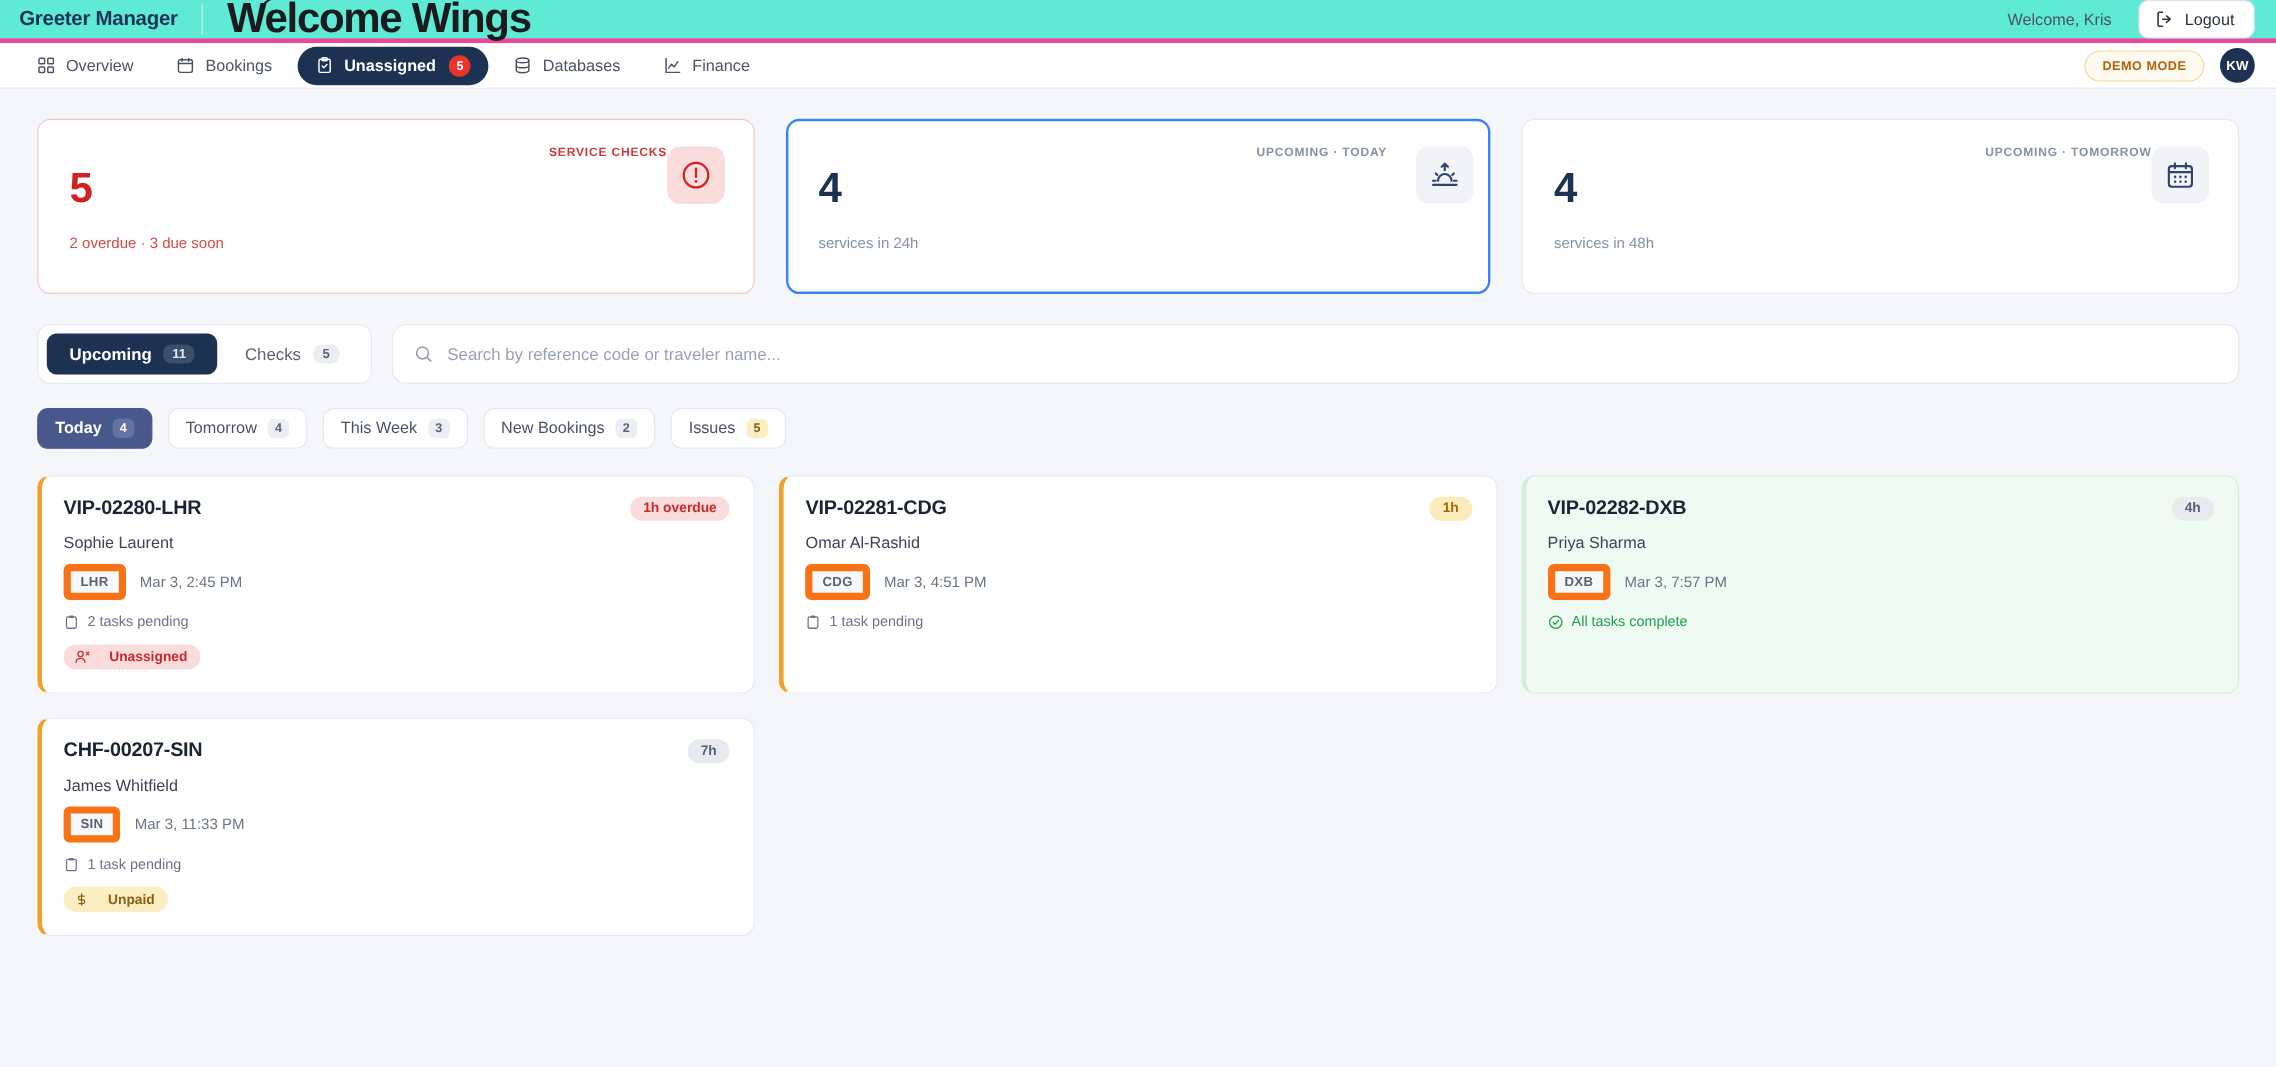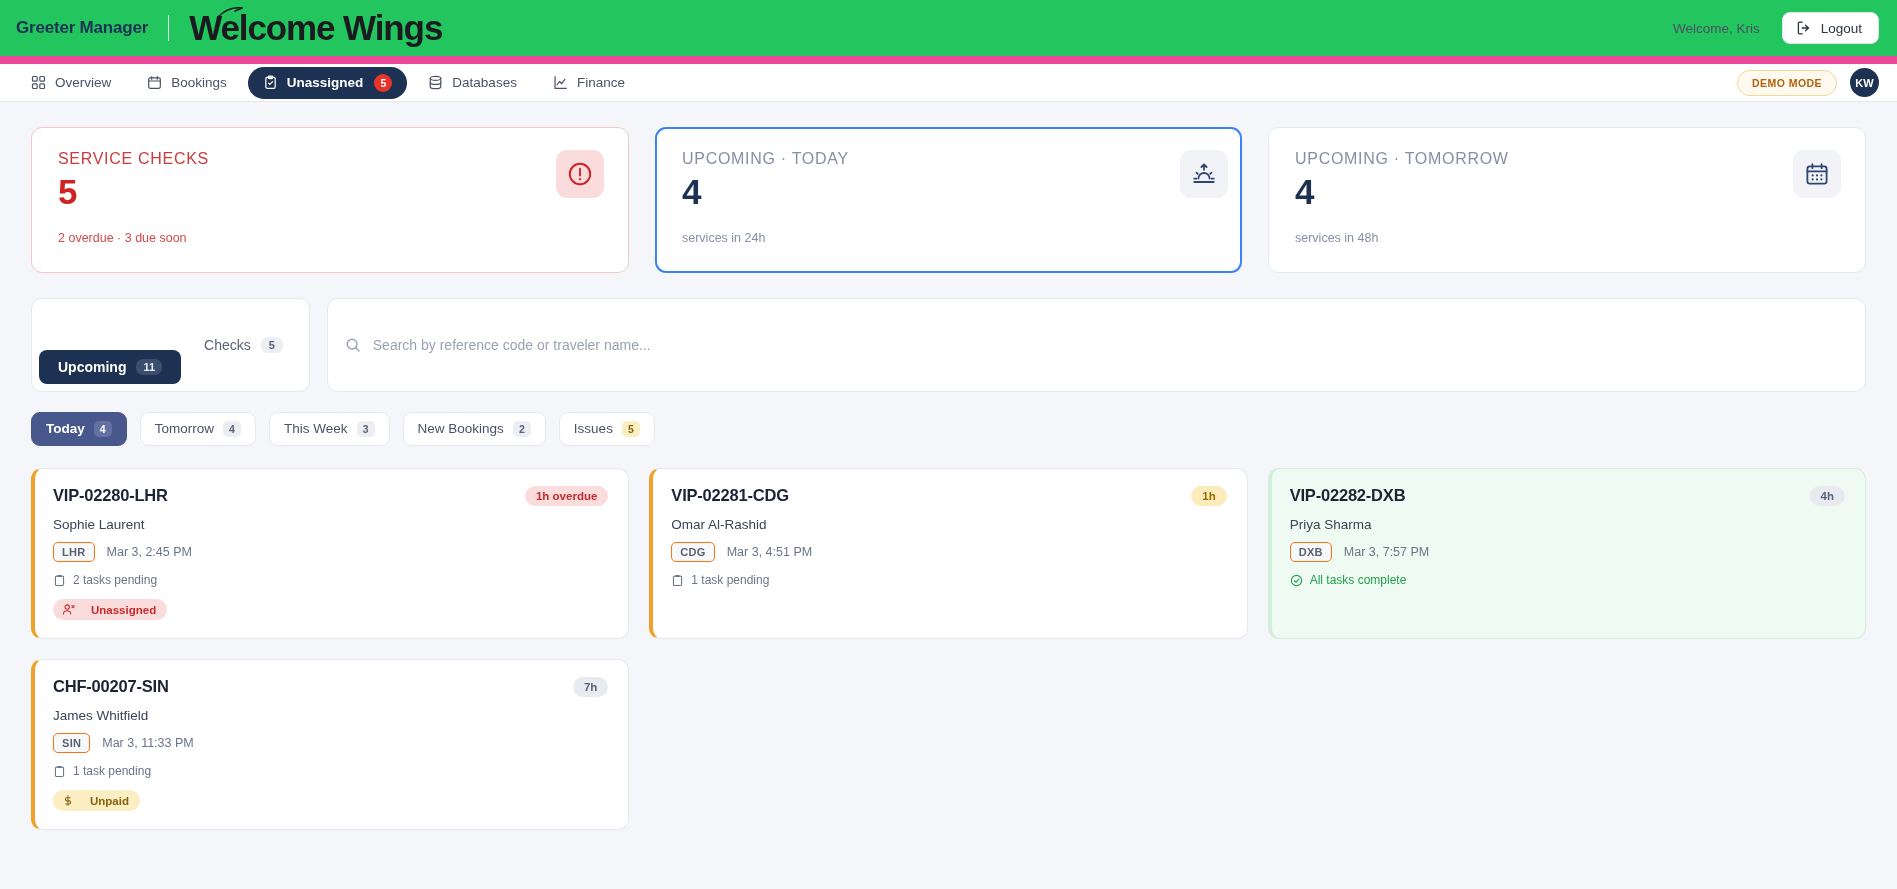--- a/index.html
+++ b/index.html
@@ -6,26 +6,26 @@
   html, body {
     width: 1897px; height: 889px;
     background: #f5f6f9;
     font-family: "Liberation Sans", sans-serif;
     -webkit-font-smoothing: antialiased;
     overflow: hidden;
   }
 
   
   .topbar {
-    height: 64px;
-    background: #22c55e;
+    height: 36px;
+    background: #5eead4;
     display: flex;
     align-items: center;
     padding: 0 18px 0 16px;
-    border-bottom: 8px solid #ec4899;
+    border-bottom: 4px solid #ec4899;
   }
   .brand-left {
     font-size: 17px;
     font-weight: 700;
     color: #1d3253;
     letter-spacing: -0.2px;
   }
   .brand-div {
     width: 1px; height: 26px; background: #dfe3ea; margin: 0 20px;
   }
@@ -131,22 +131,22 @@
     padding: 22px 24px 22px 26px;
     display: flex;
     align-items: flex-start;
     min-height: 146px;
     cursor: pointer;
   }
   .stat-card.alert { border-color: #f2c9c9; }
   .stat-card.selected { border: 2px solid #3b82f6; padding: 21px 12px 21px 25px; gap: 24px; }
   .stat-text { flex: 1; display: flex; flex-direction: column; }
   .stat-label {
-    font-size: 16px; font-weight: 400; letter-spacing: 0.7px;
-    color: #8590a4; text-transform: uppercase;
+    font-size: 10px; font-weight: 700; letter-spacing: 0.7px;
+    color: #8590a4; text-transform: uppercase; text-align: right;
   }
   .stat-card.alert .stat-label { color: #cb3b3b; }
   .stat-value {
     font-size: 35px; font-weight: 700; color: #1d3253;
     line-height: 1.18; margin-top: 3px; letter-spacing: -0.5px;
   }
   .stat-card.alert .stat-value { color: #cf2222; }
   .stat-sub { font-size: 12.5px; color: #8590a4; margin-top: 19px; }
   .stat-card.alert .stat-sub { color: #d24a4a; }
   .stat-icon {
@@ -168,21 +168,21 @@
   }
   .tab {
     display: flex; align-items: center; gap: 10px;
     padding: 9px 19px;
     border-radius: 8px;
     font-size: 14px;
     color: #5a6274;
     cursor: pointer;
     white-space: nowrap;
   }
-  .tab.active { background: #1d3253; color: #ffffff; font-weight: 600; margin-top: 44px; }
+  .tab.active { background: #1d3253; color: #ffffff; font-weight: 600; }
   .tab-count {
     background: #eceef3; color: #5a6274;
     font-size: 11px; font-weight: 700;
     border-radius: 7px; padding: 2px 7px; min-width: 22px; text-align: center;
   }
   .tab.active .tab-count { background: #3a4e6e; color: #e5eaf3; }
   .search-wrap {
     flex: 1;
     background: #ffffff;
     border: 1px solid #e6e9ef;
@@ -251,21 +251,21 @@
     font-size: 11.5px; font-weight: 600;
     border-radius: 11px; padding: 4px 11px;
     white-space: nowrap;
   }
   .eta-red   { background: #fbdcdc; color: #c62a2a; }
   .eta-amber { background: #fcecbc; color: #9a6a08; }
   .eta-grey  { background: #e7eaef; color: #596273; }
   .bcard-traveler { font-size: 13.5px; color: #3b4354; margin-top: 11px; }
   .bcard-meta { display: flex; align-items: center; gap: 12px; margin-top: 10px; }
   .airport {
-    border: 1px solid #f97316;
+    border: 6px solid #f97316;
     background: #f7f8fa;
     border-radius: 5px;
     font-size: 11px;
     font-weight: 600;
     color: #596273;
     padding: 3px 8px;
     letter-spacing: 0.3px;
   }
   .bcard-time { font-size: 12.5px; color: #6b7487; }
   .bcard-tasks {

